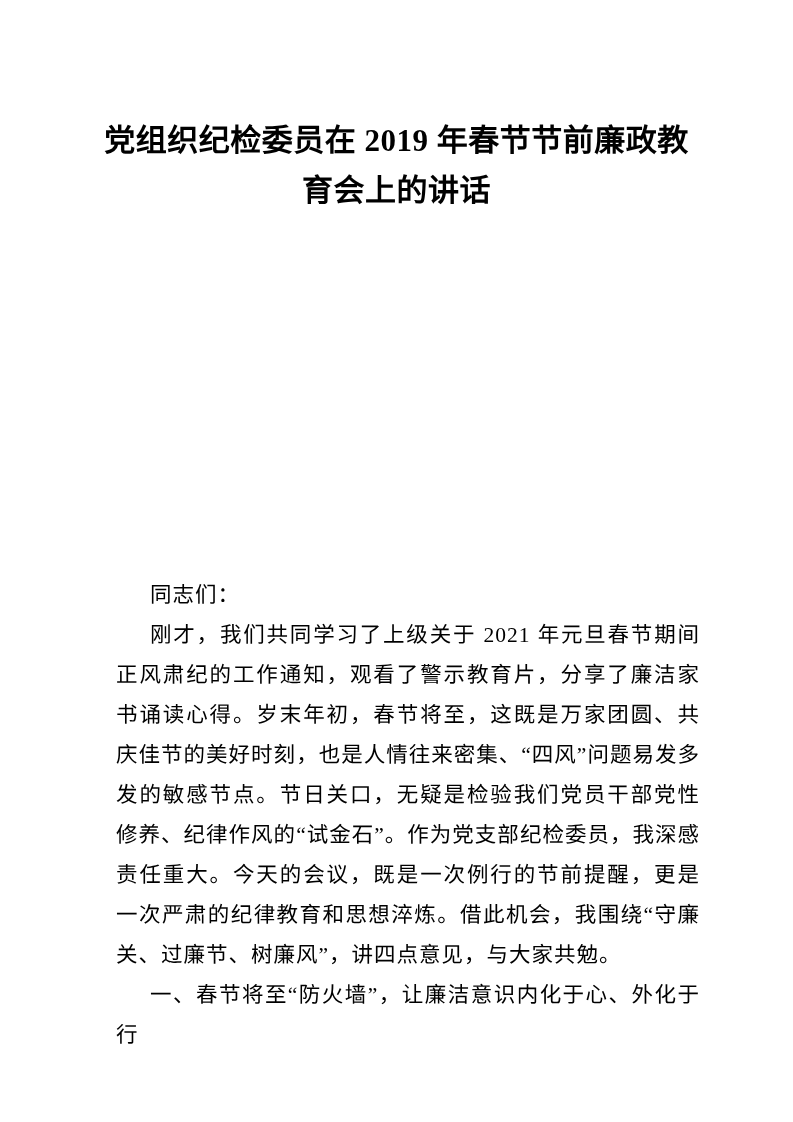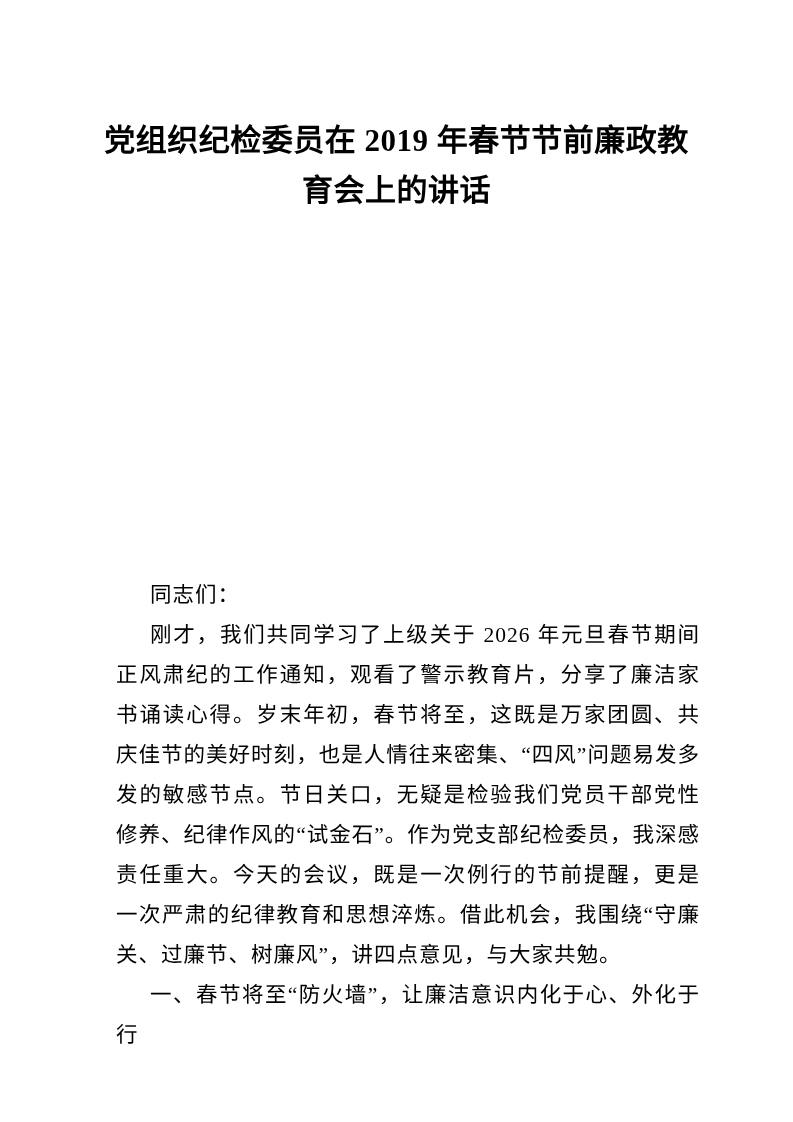--- a/index.html
+++ b/index.html
@@ -47,16 +47,16 @@
   }
 </style>
 </head>
 <body>
 
 <div class="page">
   <h1 class="doc-title">党组织纪检委员在 2019 年春节节前廉政教育会上的讲话</h1>
 
   <div class="doc-body">
     <p>同志们：</p>
-    <p>刚才，我们共同学习了上级关于 2026 年元旦春节期间正风肃纪的工作通知，观看了警示教育片，分享了廉洁家书诵读心得。岁末年初，春节将至，这既是万家团圆、共庆佳节的美好时刻，也是人情往来密集、“四风”问题易发多发的敏感节点。节日关口，无疑是检验我们党员干部党性修养、纪律作风的“试金石”。作为党支部纪检委员，我深感责任重大。今天的会议，既是一次例行的节前提醒，更是一次严肃的纪律教育和思想淬炼。借此机会，我围绕“守廉关、过廉节、树廉风”，讲四点意见，与大家共勉。</p>
+    <p>刚才，我们共同学习了上级关于 2021 年元旦春节期间正风肃纪的工作通知，观看了警示教育片，分享了廉洁家书诵读心得。岁末年初，春节将至，这既是万家团圆、共庆佳节的美好时刻，也是人情往来密集、“四风”问题易发多发的敏感节点。节日关口，无疑是检验我们党员干部党性修养、纪律作风的“试金石”。作为党支部纪检委员，我深感责任重大。今天的会议，既是一次例行的节前提醒，更是一次严肃的纪律教育和思想淬炼。借此机会，我围绕“守廉关、过廉节、树廉风”，讲四点意见，与大家共勉。</p>
     <p>一、春节将至“防火墙”，让廉洁意识内化于心、外化于行</p>
   </div>
 </div>
 
 </body></html>

